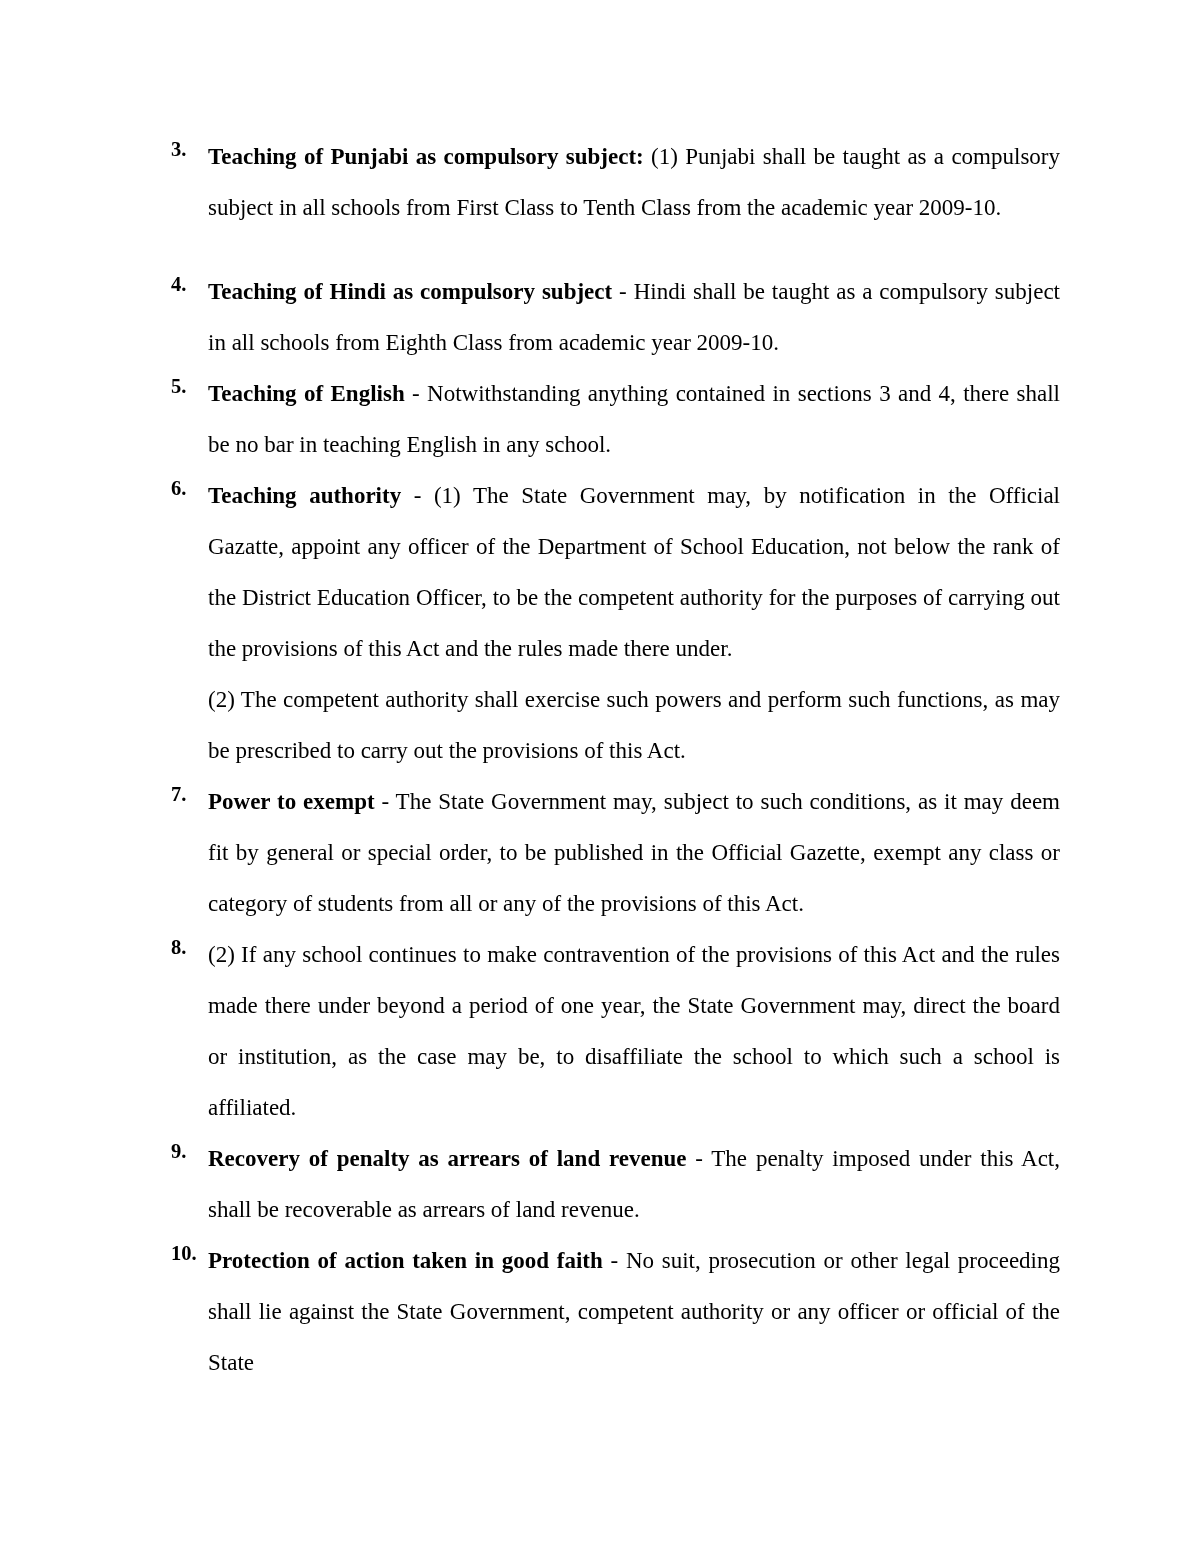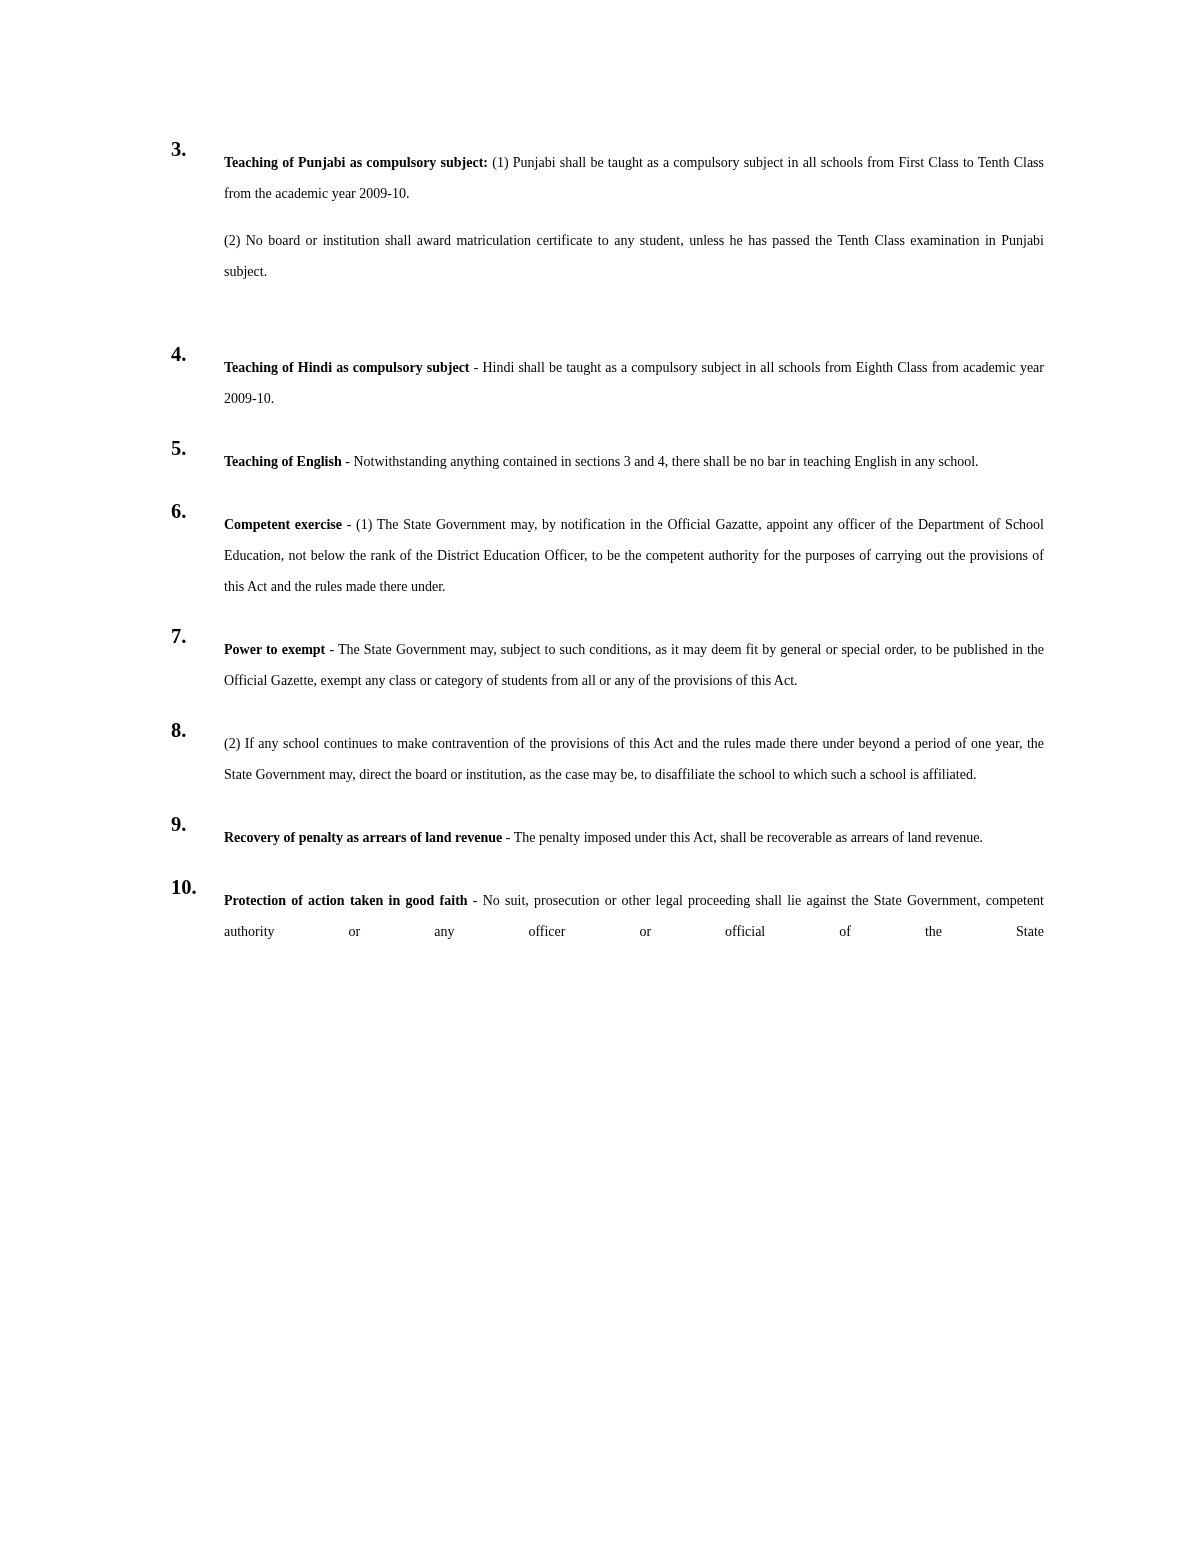--- a/index.html
+++ b/index.html
@@ -33,64 +33,64 @@
     width: 37px;
     font-weight: bold;
     font-size: 20.5px;
     line-height: 37.2px;
   }
   .body {
     flex: 1 1 auto;
     min-width: 0;
   }
   p.para {
-    margin: 16px;
-    font-size: 14px;
-    line-height: 31px;
+    margin: 0;
+    font-size: 23px;
+    line-height: 51px;
     text-align: justify;
   }
   p.para.force-justify {
     text-align-last: justify;
     -moz-text-align-last: justify;
   }
   .hd {
     font-weight: bold;
   }
 </style>
 </head>
 <body>
 
 <div class="page">
 
   <div class="item">
     <span class="num">3.</span>
     <div class="body">
       <p class="para"><span class="hd">Teaching of Punjabi as compulsory subject:</span><span> (1) Punjabi shall be taught as a compulsory subject in all schools from First Class to Tenth Class from the academic year 2009-10.</span></p>
-      <p class="para">(2) No board or institution shall award matriculation certificate to any student, unless he has passed the Tenth Class examination in Punjabi subject.</p>
     </div>
   </div>
 
   <div class="item gap-before">
     <span class="num">4.</span>
     <div class="body">
       <p class="para"><span class="hd">Teaching of Hindi as compulsory subject</span><span> - Hindi shall be taught as a compulsory subject in all schools from Eighth Class from academic year 2009-10.</span></p>
     </div>
   </div>
 
   <div class="item">
     <span class="num">5.</span>
     <div class="body">
       <p class="para"><span class="hd">Teaching of English</span><span> - Notwithstanding anything contained in sections 3 and 4, there shall be no bar in teaching English in any school.</span></p>
     </div>
   </div>
 
   <div class="item">
     <span class="num">6.</span>
     <div class="body">
-      <p class="para"><span class="hd">Competent exercise</span><span> - (1) The State Government may, by notification in the Official Gazatte, appoint any officer of the Department of School Education, not below the rank of the District Education Officer, to be the competent authority for the purposes of carrying out the provisions of this Act and the rules made there under.</span></p>
+      <p class="para"><span class="hd">Teaching authority</span><span> - (1) The State Government may, by notification in the Official Gazatte, appoint any officer of the Department of School Education, not below the rank of the District Education Officer, to be the competent authority for the purposes of carrying out the provisions of this Act and the rules made there under.</span></p>
+      <p class="para">(2) The competent authority shall exercise such powers and perform such functions, as may be prescribed to carry out the provisions of this Act.</p>
     </div>
   </div>
 
   <div class="item">
     <span class="num">7.</span>
     <div class="body">
       <p class="para"><span class="hd">Power to exempt</span><span> - The State Government may, subject to such conditions, as it may deem fit by general or special order, to be published in the Official Gazette, exempt any class or category of students from all or any of the provisions of this Act.</span></p>
     </div>
   </div>
 

